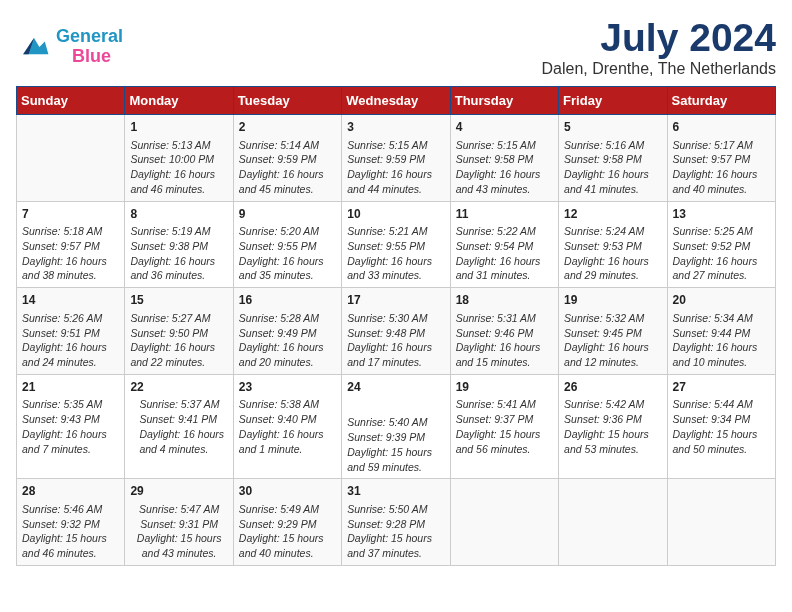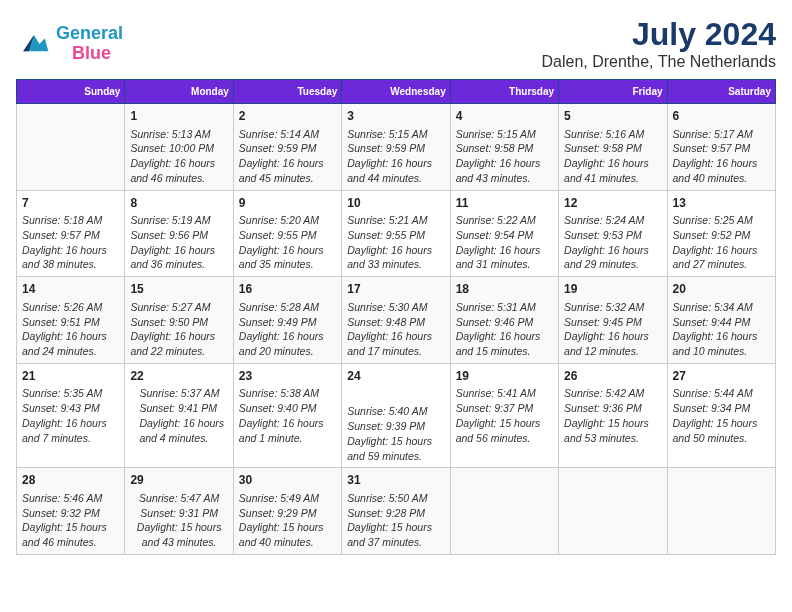--- a/index.html
+++ b/index.html
@@ -31,39 +31,39 @@
       color: #2196c4;
     }
     .logo-icon {
       width: 36px;
       height: 36px;
     }
     .title-block {
       text-align: right;
     }
     .month-title {
-      font-size: 32px;
+      font-size: 39px;
       font-weight: bold;
       color: #1a3a6b;
     }
     .location-title {
       font-size: 16px;
       color: #333;
     }
     table {
       width: 100%;
       border-collapse: collapse;
       font-size: 11px;
     }
     thead tr th {
-      background-color: #6d28d9;
+      background-color: #b91c1c;
       color: #fff;
       padding: 6px 4px;
-      text-align: right;
-      font-size: 10px;
+      text-align: left;
+      font-size: 13px;
       font-weight: bold;
       border: 1px solid #1a4a8a;
     }
     tbody tr td {
       border: 1px solid #ccc;
       vertical-align: top;
       padding: 4px 5px;
       width: 107px;
       min-height: 80px;
       color: #222;
@@ -170,21 +170,21 @@
         <td>
           <span class="day-number">7</span>
           <div class="day-info" style="white-space: pre-line;">Sunrise: 5:18 AM
 Sunset: 9:57 PM
 Daylight: 16 hours
 and 38 minutes.</div>
         </td>
         <td>
           <span class="day-number">8</span>
           <div class="day-info" style="white-space: pre-line;">Sunrise: 5:19 AM
-Sunset: 9:56 PM
+Sunset: 9:38 PM
 Daylight: 16 hours
 and 36 minutes.</div>
         </td>
         <td>
           <span class="day-number">9</span>
           <div class="day-info" style="white-space: pre-line;">Sunrise: 5:20 AM
 Sunset: 9:55 PM
 Daylight: 16 hours
 and 35 minutes.</div>
         </td>

